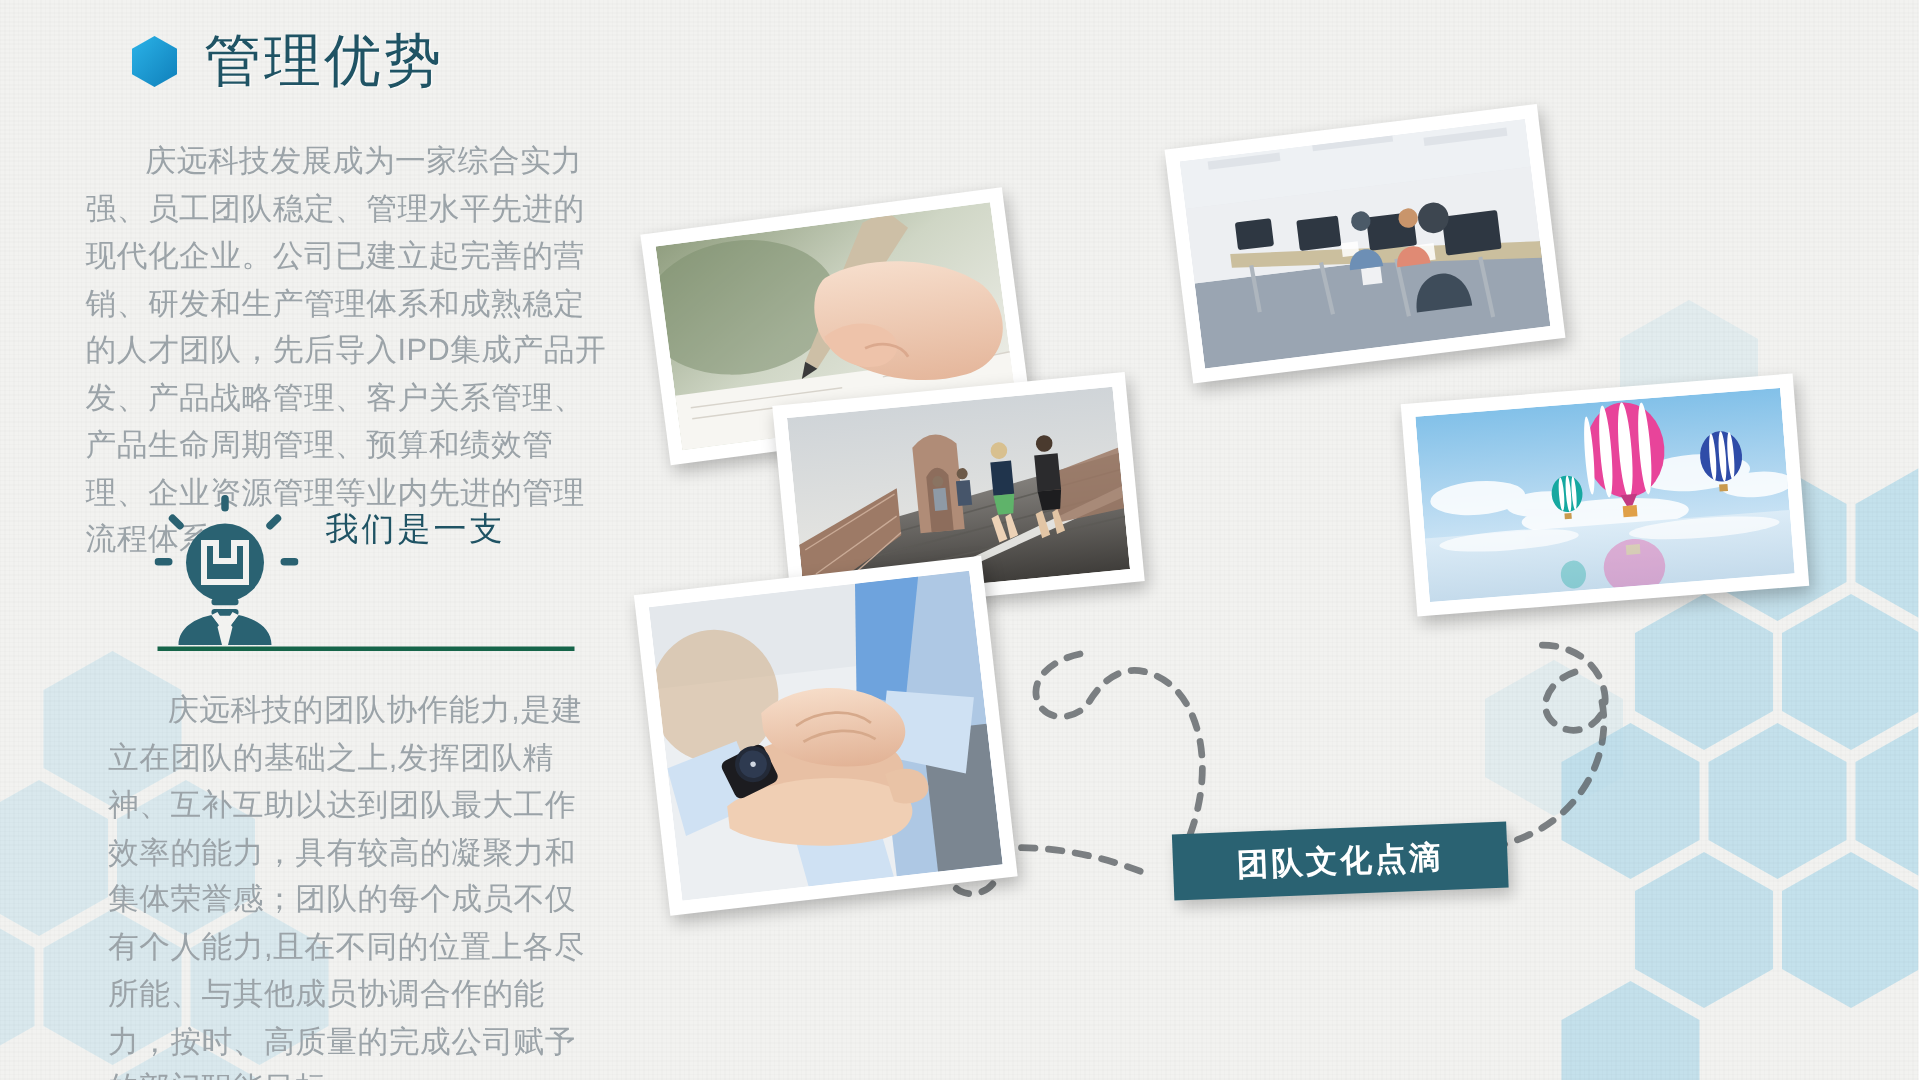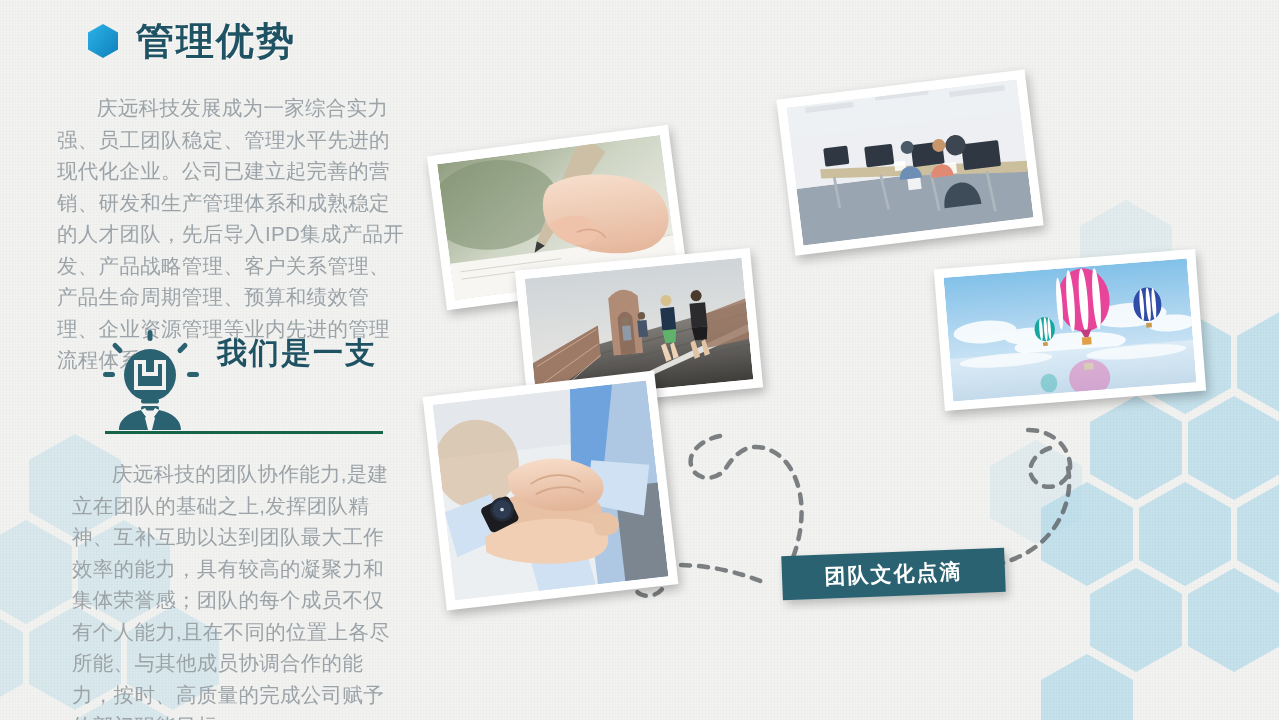--- a/index.html
+++ b/index.html
@@ -34,21 +34,21 @@
   #header {
     position: absolute;
     left: 88px; top: 22px;
     display: flex;
     align-items: center;
     gap: 18px;
   }
   #hex-bullet { width: 30px; height: 34px; display: block; }
   #page-title {
     font-size: 38px;
-    font-weight: bold;
+    font-weight: normal;
     color: #1f5364;
     letter-spacing: 2px;
     line-height: 1;
     text-shadow: 1px 1px 0 rgba(255,255,255,0.6);
   }
 
   
   .body-copy {
     position: absolute;
     color: #9ba3a8;
@@ -72,22 +72,22 @@
   #team-block {
     position: absolute;
     left: 103px; top: 330px;
     width: 290px;
     height: 108px;
   }
   #bulb-icon { position: absolute; left: 0; top: 0; width: 96px; height: 100px; }
   #sub-heading {
     position: absolute;
     left: 114px; top: 6px;
-    font-size: 30px;
-    font-weight: bold;
+    font-size: 22px;
+    font-weight: normal;
     color: #1f5364;
     line-height: 34px;
     letter-spacing: 2px;
   }
   #team-rule {
     position: absolute;
     left: 2px; top: 101px;
     width: 278px; height: 3px;
     background: #16654a;
   }

